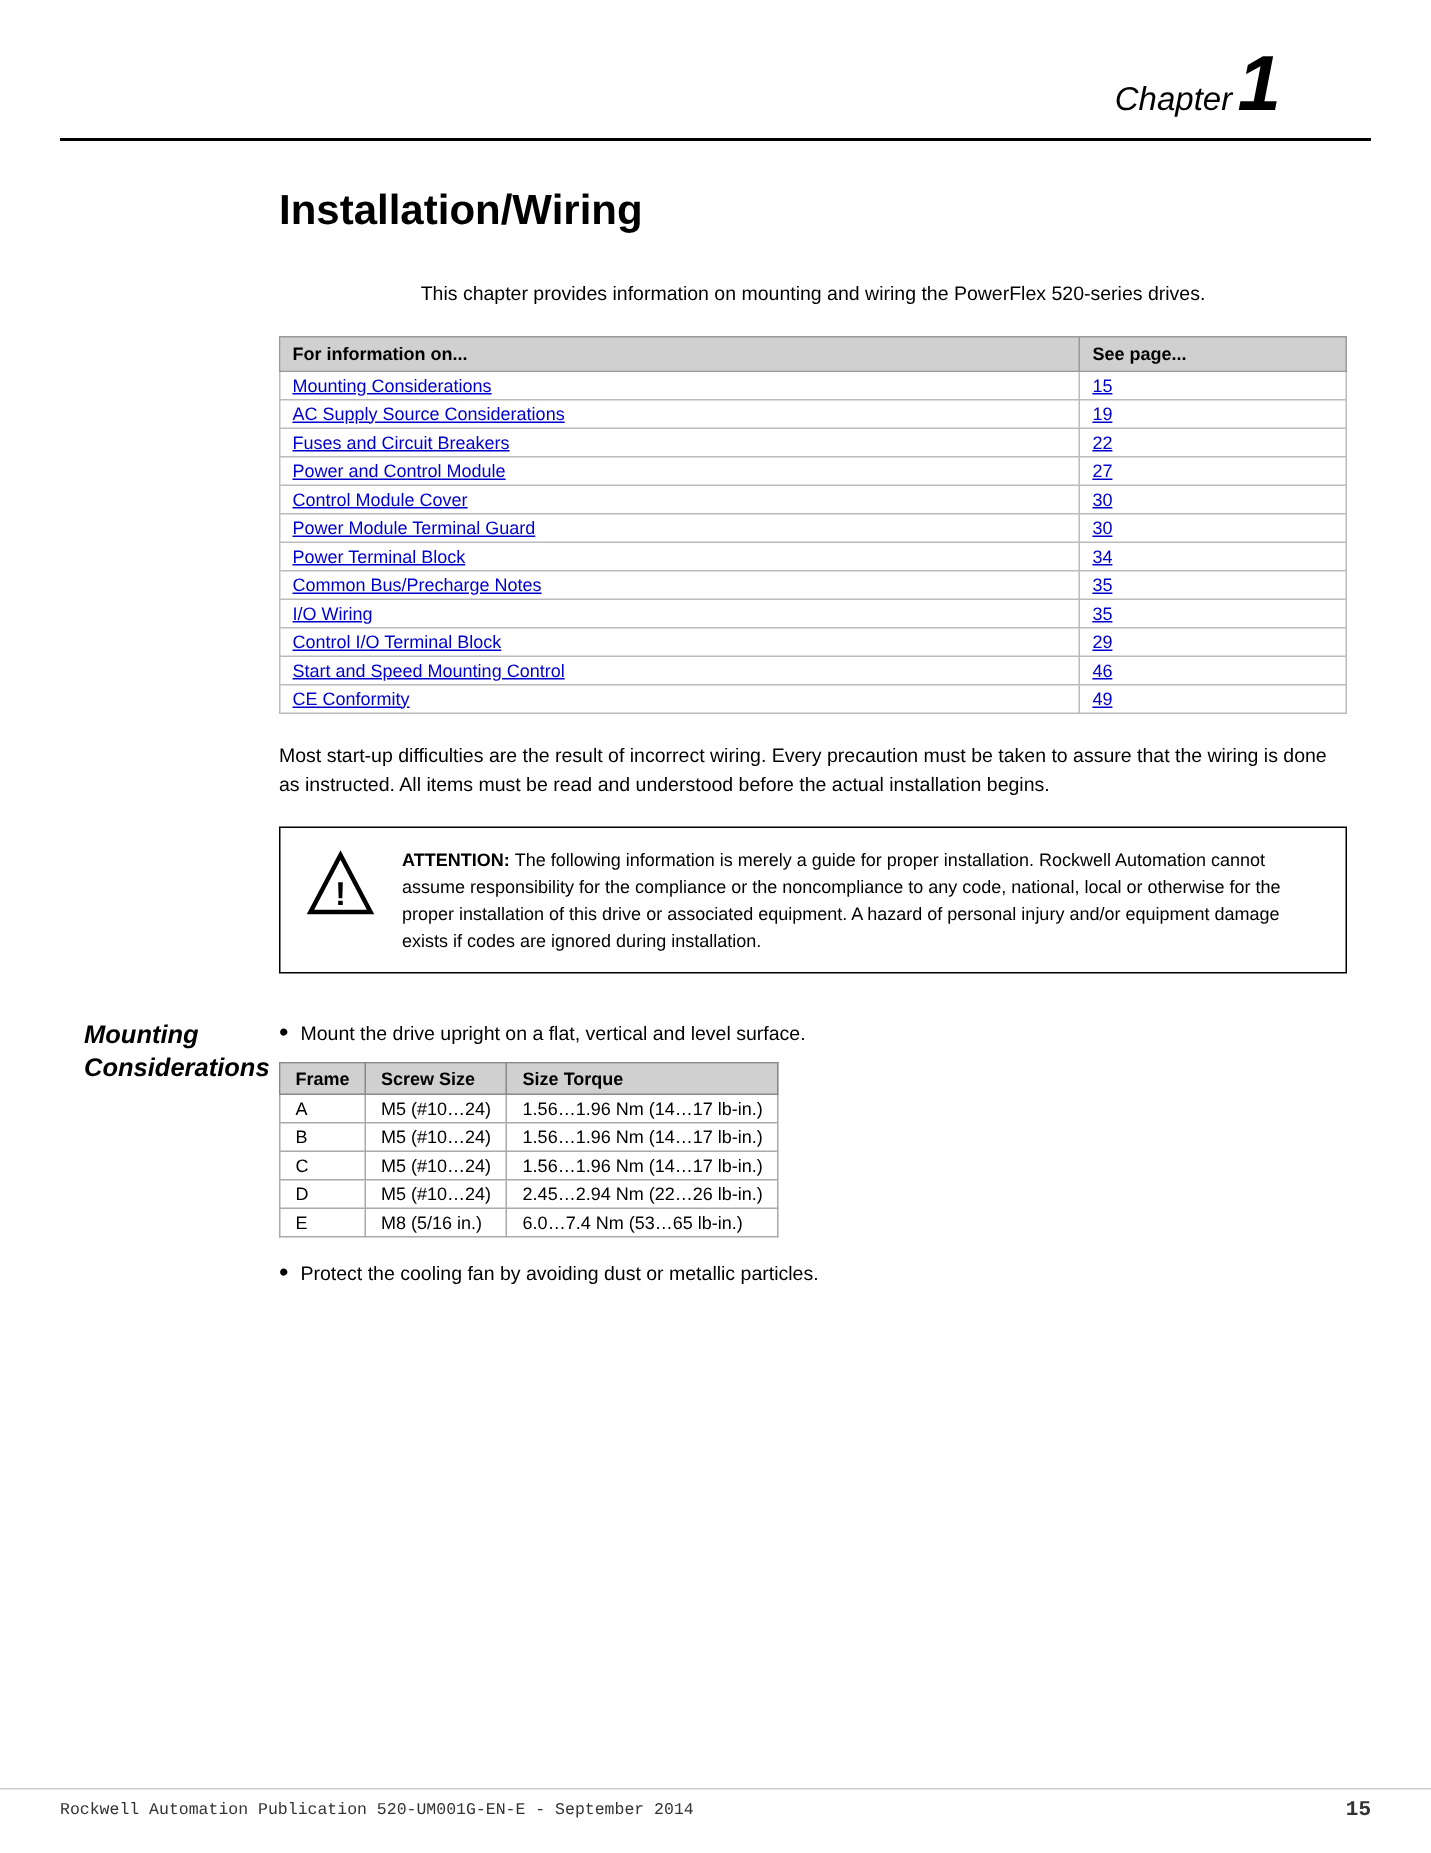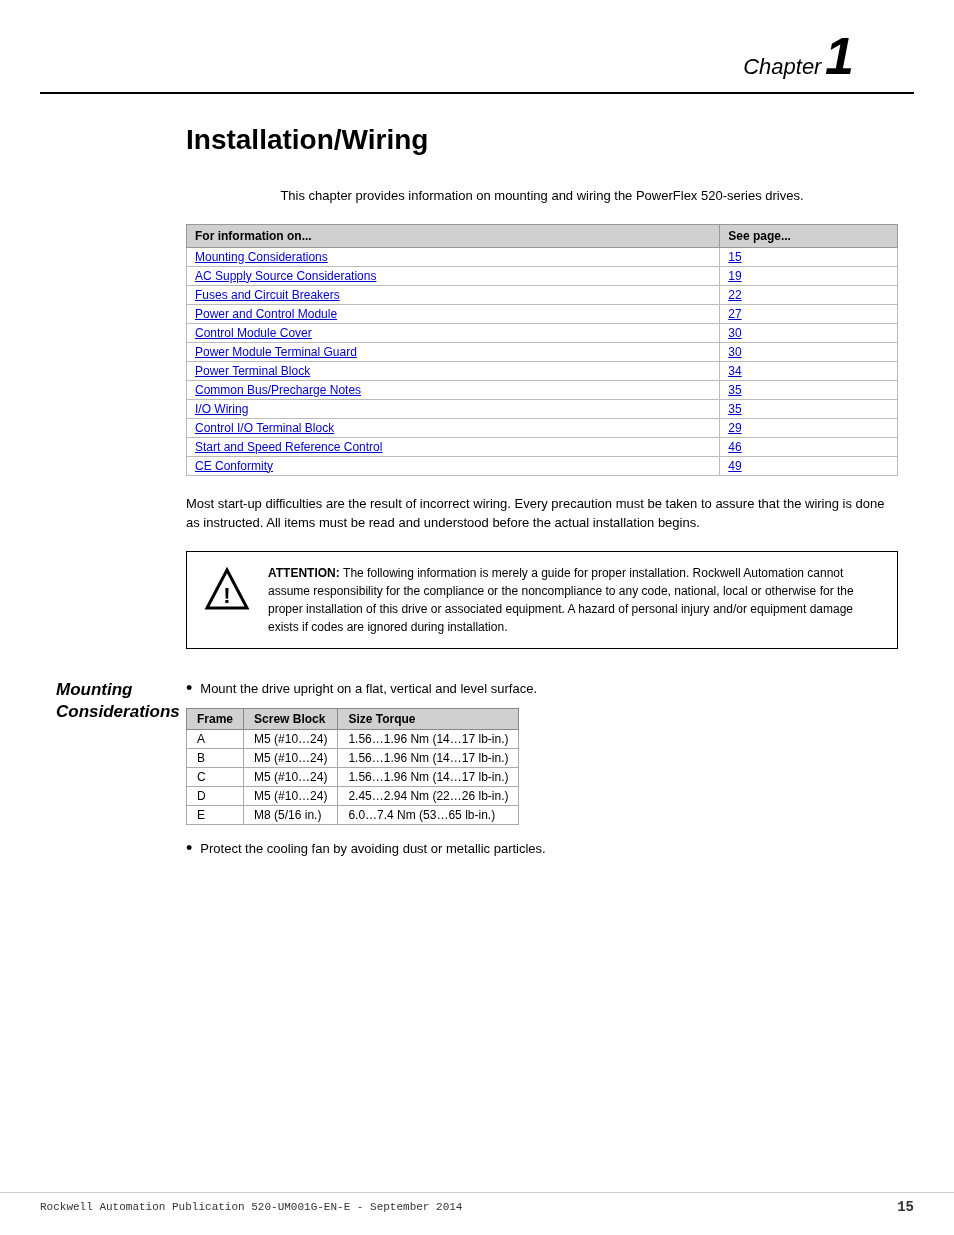--- a/index.html
+++ b/index.html
@@ -242,21 +242,21 @@
           </tr>
           <tr>
             <td><a href="#">I/O Wiring</a></td>
             <td><a href="#">35</a></td>
           </tr>
           <tr>
             <td><a href="#">Control I/O Terminal Block</a></td>
             <td><a href="#">29</a></td>
           </tr>
           <tr>
-            <td><a href="#">Start and Speed Reference Control</a></td>
+            <td><a href="#">Start and Speed Mounting Control</a></td>
             <td><a href="#">46</a></td>
           </tr>
           <tr>
             <td><a href="#">CE Conformity</a></td>
             <td><a href="#">49</a></td>
           </tr>
         </tbody>
     </table>
 
     <p class="warning-para">Most start-up difficulties are the result of incorrect wiring. Every precaution must be taken to assure that the wiring is done as instructed. All items must be read and understood before the actual installation begins.</p>
@@ -282,21 +282,21 @@
 
         <div class="bullet-item">
           <span class="bullet-dot">•</span>
           <span class="bullet-text">Mount the drive upright on a flat, vertical and level surface.</span>
         </div>
 
         <table class="screw-table">
           <thead>
             <tr>
               <th>Frame</th>
-              <th>Screw Block</th>
+              <th>Screw Size</th>
               <th>Size Torque</th>
             </tr>
           </thead>
           <tbody id="screw-tbody">
           <tr>
                 <td>A</td>
                 <td>M5 (#10…24)</td>
                 <td>1.56…1.96 Nm (14…17 lb-in.)</td>
               </tr>
               <tr>

